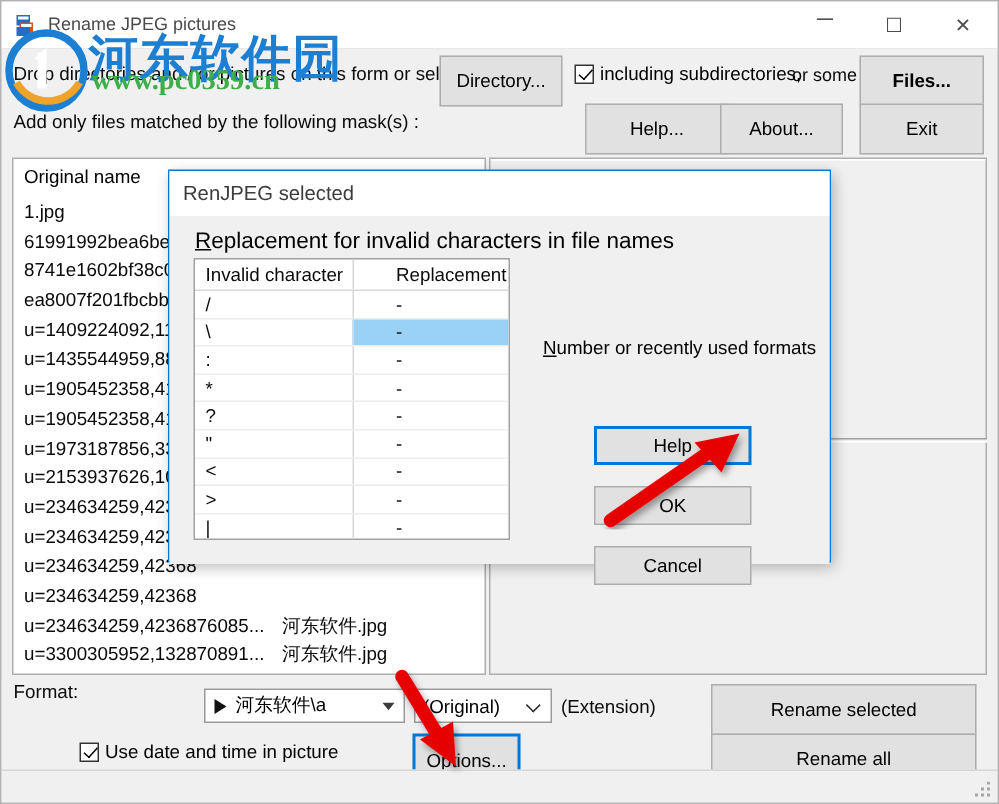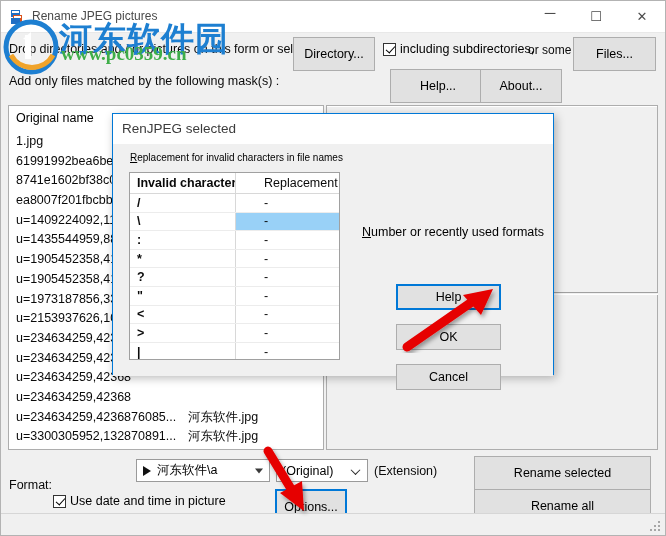--- a/index.html
+++ b/index.html
@@ -184,37 +184,37 @@
   #dlg-title-text {
     position: absolute; left: 9px; top: 7px;
     font-size: 13.5px; color: #3c3c3c; white-space: nowrap;
   }
   #dlg-body {
     position: absolute; left: 0; top: 30px; width: 100%; height: 232px;
     background: #f0f0f0;
   }
   #dlg-group-label {
     position: absolute; left: 17px; top: 8px;
-    font-size: 10px; color: #000;
+    font-size: 15px; color: #000;
   }
   #dlg-group-label u { text-decoration: underline; }
 
   #ctable {
     position: absolute; left: 16px; top: 28px; width: 211px; height: 188px;
     background: #fff; border: 1px solid #a0a0a0; overflow: hidden;
   }
   .ctrow { display: flex; height: 18.6px; align-items: center; }
   .ctrow.hdr { height: 21px; border-bottom: 1px solid #d8d8d8; }
   .ctcell {
     font-size: 12.5px; color: #0a0a0a;
     padding-left: 7px; height: 100%;
     display: flex; align-items: center;
     overflow: hidden; white-space: nowrap;
   }
-  .c1 { width: 105px; flex: 0 0 105px; font-weight: bold; }
+  .c1 { width: 105px; flex: 0 0 105px; }
   .c2 { flex: 1 1 auto; }
   .ctrow .c2 { border-left: 1px solid #d8d8d8; padding-left: 28px; }
   .ctrow.sel .c2 { background: #99d1f7; }
   .ctrow.line { border-bottom: 1px solid #ececec; }
 
   #spin-label {
     position: absolute; left: 249px; top: 81px;
     font-size: 12.5px; color: #000; white-space: nowrap;
   }
   #spin-label u { text-decoration: underline; }
@@ -306,31 +306,32 @@
 
     <div class="btn" style="left:292px; top:4px; width:82px; height:24px;">Directory...</div>
 
     <div class="cbwrap" style="left:382px; top:9px;">
       <span class="cbox checked"></span>
       <span class="cblabel">including subdirectories,</span>
     </div>
 
     <div class="lbl" style="left:527px; top:10px; font-size:12px;">or some</div>
 
-    <div class="btn" style="left:572px; top:4px; width:83px; height:24px;">Files...</div>
+    <div class="btn" style="left:572px; top:4px; width:83px; height:24px;font-weight:bold;">Files...</div>
   </div>
 
   <div id="toprow2">
     <div class="lbl" style="left:8px; top:9px;">Add only files matched by the following mask(s) :</div>
 
 
     <div class="btn" style="left:389px; top:4px; width:96px; height:24px;">Help...</div>
 
     <div class="btn" style="left:479px; top:4px; width:82px; height:24px;">About...</div>
 
+    <div class="btn" style="left:572px; top:4px; width:83px; height:24px;">Exit</div>
   </div>
 
   <div id="listpanel-left">
     <div class="listhdr">Original name</div>
     <div class="rowlist" id="rowlist">
         <div class="frow">
           <span class="fname">1.jpg</span>
         </div>
         <div class="frow">
           <span class="fname">61991992bea6be389</span>
@@ -385,21 +386,21 @@
         </div>
       </div>
   </div>
 
   <div id="listpanel-right">
     <div class="hdr-r"></div>
   </div>
   <div id="rsplit"></div>
 
   <div id="bottomarea">
-    <div class="lbl" style="left:8px; top:25px;text-align:right;">Format:</div>
+    <div class="lbl" style="left:8px; top:1px;text-align:right;">Format:</div>
 
     <div class="combo" style="left:135px; top:6px; width:134px; height:23px;">
       <span class="playicon"></span>
       <span>河东软件\a</span>
       <span class="arrow-dn"></span>
     </div>
 
     <div class="combo" style="left:275px; top:6px; width:92px; height:23px;">
       <span style="padding-left:3px;">(Original)</span>
       <span class="chev"></span>

